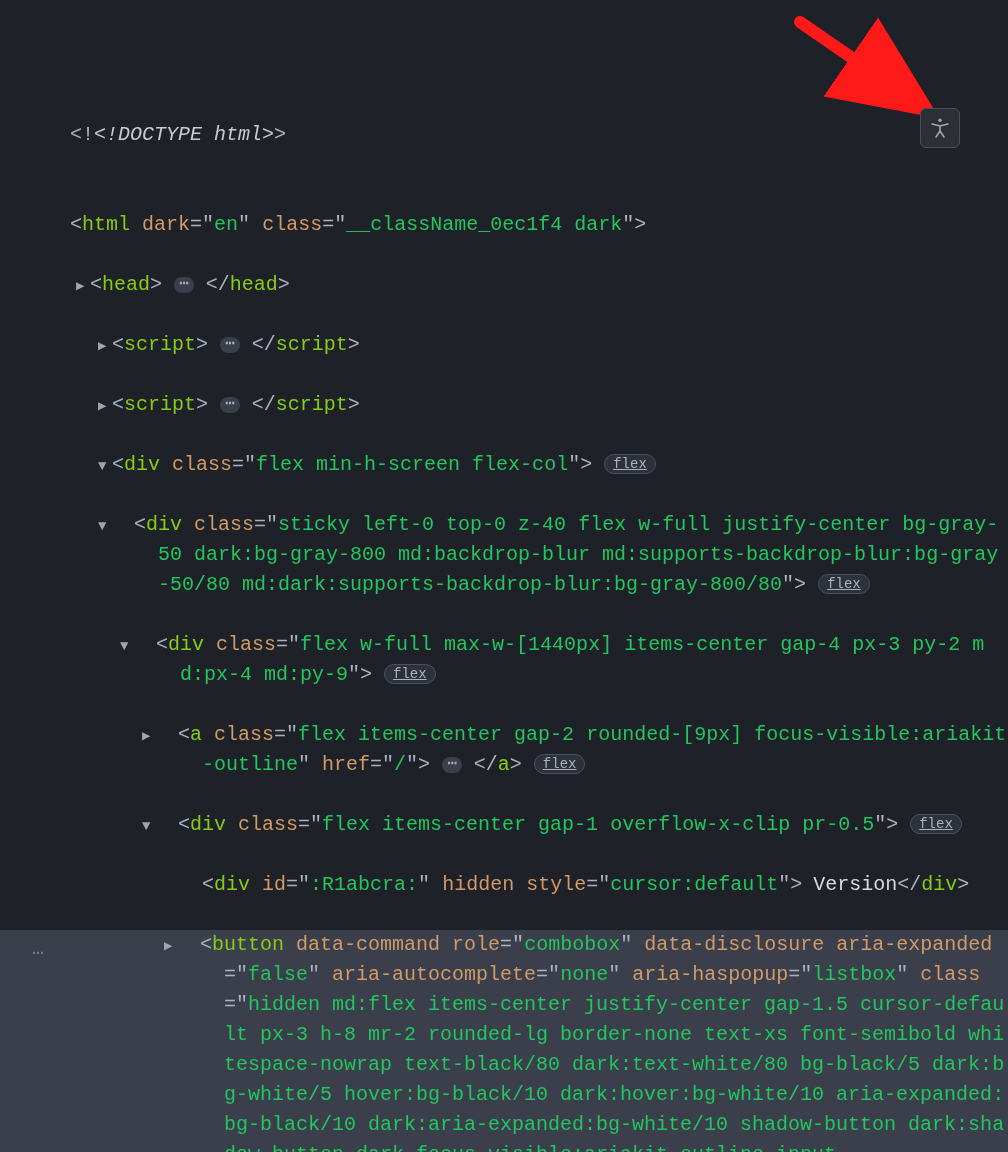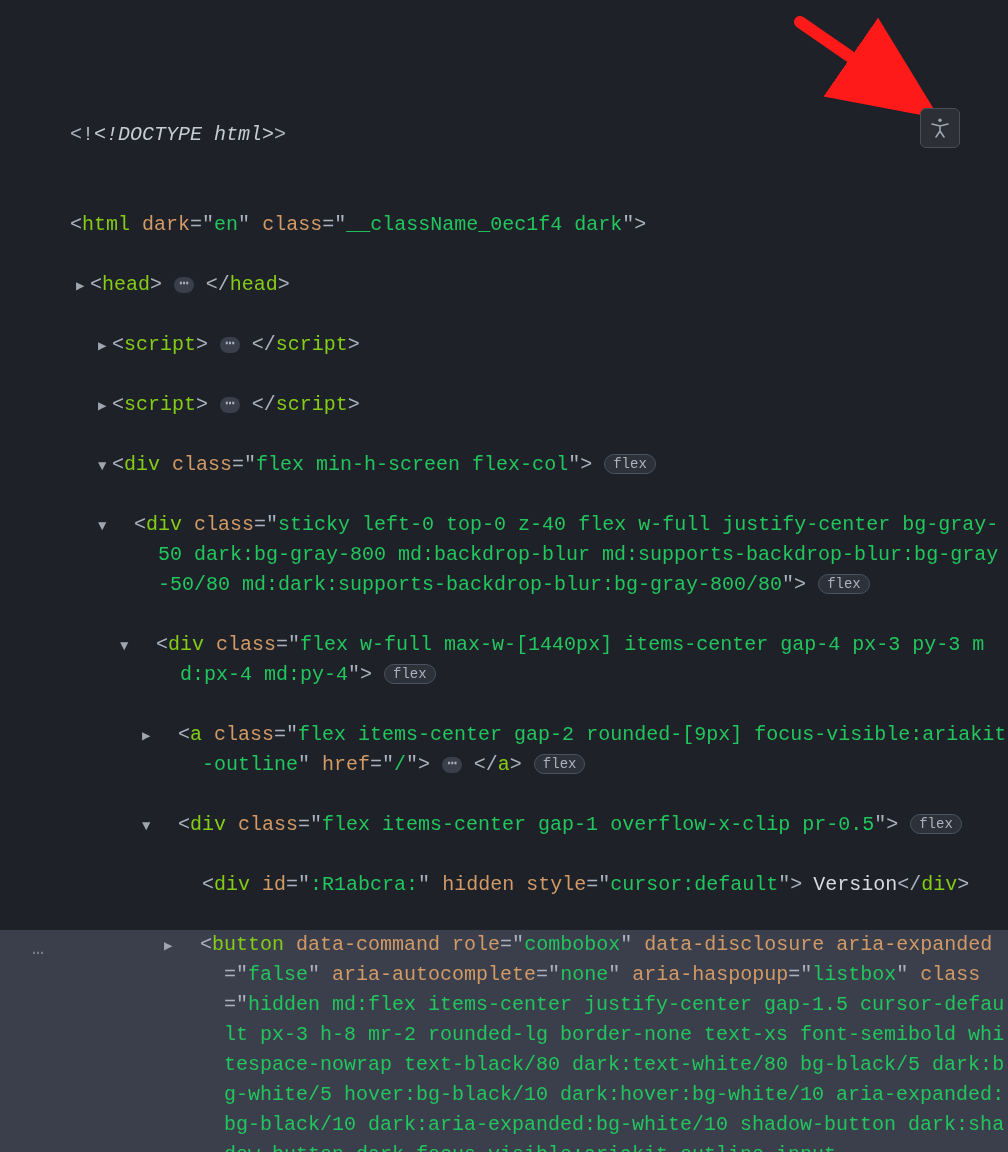--- a/index.html
+++ b/index.html
@@ -40,20 +40,21 @@
     font-size: 14px;
     background: #2c313a;
     border: 1px solid #4b5260;
     color: #abb2bf;
     border-radius: 10px;
     padding: 0 8px;
     line-height: 18px;
     vertical-align: 2px;
     text-indent: 0;
     white-space: nowrap;
+    text-decoration: underline;
   }
   .ellips {
     display: inline-block;
     font-size: 16px;
     background: #3a3f4b;
     color: #abb2bf;
     border-radius: 9px;
     padding: 0 5px 2px 5px;
     line-height: 14px;
     vertical-align: 2px;
@@ -122,19 +123,19 @@
 
 <div class="code">
 <span class="line"><span class="pu">&lt;!</span><span class="dt">&lt;!DOCTYPE html&gt;</span><span class="pu">&gt;</span></span>
 
 <span class="line"><span class="pu">&lt;</span><span class="tg">html</span> <span class="at">dark</span><span class="pu">="</span><span class="st">en</span><span class="pu">"</span> <span class="at">class</span><span class="pu">="</span><span class="st">__className_0ec1f4 dark</span><span class="pu">"&gt;</span></span>
 <span class="line i1"><span class="arrow">▶</span><span class="pu">&lt;</span><span class="tg">head</span><span class="pu">&gt;</span> <span class="ellips">⋯</span> <span class="pu">&lt;/</span><span class="tg">head</span><span class="pu">&gt;</span></span>
 <span class="line i2"><span class="arrow">▶</span><span class="pu">&lt;</span><span class="tg">script</span><span class="pu">&gt;</span> <span class="ellips">⋯</span> <span class="pu">&lt;/</span><span class="tg">script</span><span class="pu">&gt;</span></span>
 <span class="line i2"><span class="arrow">▶</span><span class="pu">&lt;</span><span class="tg">script</span><span class="pu">&gt;</span> <span class="ellips">⋯</span> <span class="pu">&lt;/</span><span class="tg">script</span><span class="pu">&gt;</span></span>
 <span class="line i2"><span class="arrow">▼</span><span class="pu">&lt;</span><span class="tg">div</span> <span class="at">class</span><span class="pu">="</span><span class="st">flex min-h-screen flex-col</span><span class="pu">"&gt;</span> <span class="badge">flex</span></span>
 <span class="wrap i3"><span class="arrow">▼</span><span class="pu">&lt;</span><span class="tg">div</span> <span class="at">class</span><span class="pu">="</span><span class="st">sticky left-0 top-0 z-40 flex w-full justify-center bg-gray-50 dark:bg-gray-800 md:backdrop-blur md:supports-backdrop-blur:bg-gray-50/80 md:dark:supports-backdrop-blur:bg-gray-800/80</span><span class="pu">"&gt;</span> <span class="badge">flex</span></span>
-<span class="wrap i4"><span class="arrow">▼</span><span class="pu">&lt;</span><span class="tg">div</span> <span class="at">class</span><span class="pu">="</span><span class="st">flex w-full max-w-[1440px] items-center gap-4 px-3 py-3 md:px-4 md:py-4</span><span class="pu">"&gt;</span> <span class="badge">flex</span></span>
+<span class="wrap i4"><span class="arrow">▼</span><span class="pu">&lt;</span><span class="tg">div</span> <span class="at">class</span><span class="pu">="</span><span class="st">flex w-full max-w-[1440px] items-center gap-4 px-3 py-2 md:px-4 md:py-9</span><span class="pu">"&gt;</span> <span class="badge">flex</span></span>
 <span class="wrap i5"><span class="arrow">▶</span><span class="pu">&lt;</span><span class="tg">a</span> <span class="at">class</span><span class="pu">="</span><span class="st">flex items-center gap-2 rounded-[9px] focus-visible:ariakit-outline</span><span class="pu">"</span> <span class="at">href</span><span class="pu">="</span><span class="st">/</span><span class="pu">"&gt;</span> <span class="ellips">⋯</span> <span class="pu">&lt;/</span><span class="tg">a</span><span class="pu">&gt;</span> <span class="badge">flex</span></span>
 <span class="wrap i5"><span class="arrow">▼</span><span class="pu">&lt;</span><span class="tg">div</span> <span class="at">class</span><span class="pu">="</span><span class="st">flex items-center gap-1 overflow-x-clip pr-0.5</span><span class="pu">"&gt;</span> <span class="badge">flex</span></span>
 <span class="wrap i6"><span class="pu">&lt;</span><span class="tg">div</span> <span class="at">id</span><span class="pu">="</span><span class="st">:R1abcra:</span><span class="pu">"</span> <span class="at">hidden</span> <span class="at">style</span><span class="pu">="</span><span class="st">cursor:default</span><span class="pu">"&gt;</span><span class="tx">Version</span><span class="pu">&lt;/</span><span class="tg">div</span><span class="pu">&gt;</span></span>
 <span class="hl"><span class="wrap i6"><span class="arrow">▶</span><span class="pu">&lt;</span><span class="tg">button</span> <span class="at">data-command</span> <span class="at">role</span><span class="pu">="</span><span class="st">combobox</span><span class="pu">"</span> <span class="at">data-disclosure</span> <span class="at">aria-expanded</span><span class="pu">="</span><span class="st">false</span><span class="pu">"</span> <span class="at">aria-autocomplete</span><span class="pu">="</span><span class="st">none</span><span class="pu">"</span> <span class="at">aria-haspopup</span><span class="pu">="</span><span class="st">listbox</span><span class="pu">"</span> <span class="at">class</span><span class="pu">="</span><span class="st">hidden md:flex items-center justify-center gap-1.5 cursor-default px-3 h-8 mr-2 rounded-lg border-none text-xs font-semibold whitespace-nowrap text-black/80 dark:text-white/80 bg-black/5 dark:bg-white/5 hover:bg-black/10 dark:hover:bg-white/10 aria-expanded:bg-black/10 dark:aria-expanded:bg-white/10 shadow-button dark:shadow-button-dark focus-visible:ariakit-outline-input</span>      </span></span>
 
 </div>
 
 </body></html>

